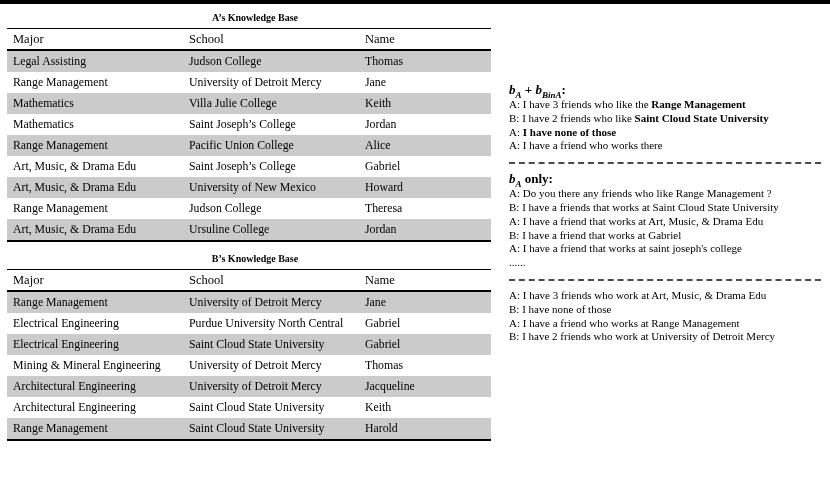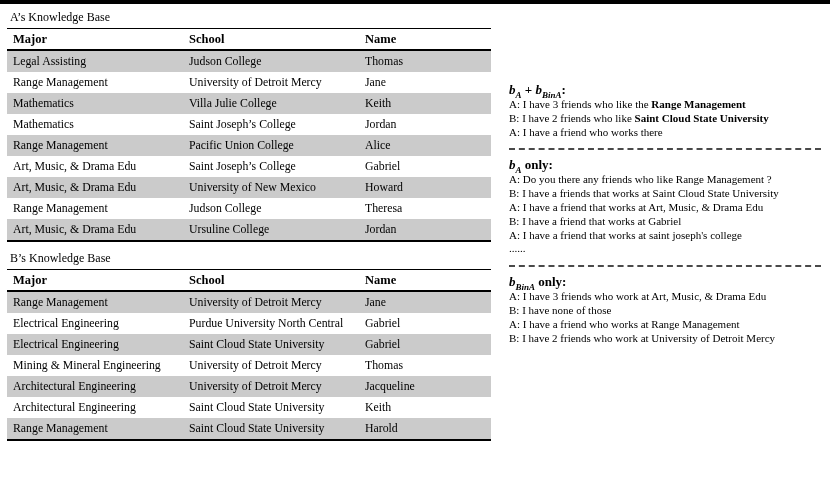--- a/index.html
+++ b/index.html
@@ -6,30 +6,30 @@
   body{
     width:830px;height:477px;overflow:hidden;background:#ffffff;color:#000;
     font-family:"Liberation Serif","DejaVu Serif",serif;
   }
   .page{width:830px;height:477px;position:relative;}
   .top-rule{height:4px;width:100%;background:var(--rule,#000);}
   .content{display:flex;}
 
   
   .left-col{width:500px;box-sizing:border-box;padding:3px 0 0 7px;flex:none;}
-  .kb-title{margin:0;padding:3px 0 3px 3px;font-size:12px;font-weight:normal;line-height:15px;}
+  .kb-title{margin:0;padding:3px 0 3px 3px;font-size:10px;font-weight:bold;line-height:15px;text-align:center;}
   .kb-table{
     border-collapse:collapse;table-layout:fixed;width:484px;
     border-top:1.5px solid #000;border-bottom:2px solid #000;
   }
   .kb-table col.c1{width:176px;}
   .kb-table col.c2{width:176px;}
   .kb-table col.c3{width:132px;}
   .kb-table th{
-    text-align:left;font-weight:bold;font-size:12.5px;line-height:14px;
+    text-align:left;font-weight:normal;font-size:12.5px;line-height:14px;
     padding:3px 2px 3px 6px;border-bottom:2px solid #000;white-space:nowrap;
   }
   .kb-table td{
     font-size:11.8px;line-height:13px;padding:4px 2px 4px 6px;white-space:nowrap;
     overflow:hidden;
   }
   .kb-table tr.shaded{background:var(--shade,#cbcbcb);}
   .kb + .kb{margin-top:6px;}
 
   
@@ -177,35 +177,35 @@
         </table>
       </section>
 
     </div>
 
     <div class="right-col" id="dialogues">
         <div class="dlg-block">
           <div class="dlg-label"><span class="var">b</span><sub>A</sub><span> + </span><span class="var">b</span><sub>BinA</sub><span>:</span></div>
           <div class="dlg-line"><span>A: I have 3 friends who like the </span><b>Range Management</b></div>
           <div class="dlg-line"><span>B: I have 2 friends who like </span><b>Saint Cloud State University</b></div>
+          <div class="dlg-line"><span>A: </span><b>I have none of those</b></div>
           <div class="dlg-line"><span>A: I have a friend who works there</span></div>
         </div>
         <div class="dlg-sep"></div>
         <div class="dlg-block">
           <div class="dlg-label"><span class="var">b</span><sub>A</sub><span> only:</span></div>
           <div class="dlg-line"><span>A: Do you there any friends who like Range Management ?</span></div>
           <div class="dlg-line"><span>B: I have a friends that works at Saint Cloud State University</span></div>
           <div class="dlg-line"><span>A: I have a friend that works at Art, Music, &amp; Drama Edu</span></div>
           <div class="dlg-line"><span>B: I have a friend that works at Gabriel</span></div>
           <div class="dlg-line"><span>A: I have a friend that works at saint joseph's college</span></div>
           <div class="dlg-line"><span>......</span></div>
         </div>
         <div class="dlg-sep"></div>
         <div class="dlg-block">
-          <div class="dlg-label"><span class="var">b</span><sub>BinA</sub><span> only:</span></div>
           <div class="dlg-line"><span>A: I have 3 friends who work at Art, Music, &amp; Drama Edu</span></div>
           <div class="dlg-line"><span>B: I have none of those</span></div>
           <div class="dlg-line"><span>A: I have a friend who works at Range Management</span></div>
           <div class="dlg-line"><span>B: I have 2 friends who work at University of Detroit Mercy</span></div>
         </div>
       </div>
 
   </div>
 </div>
 

